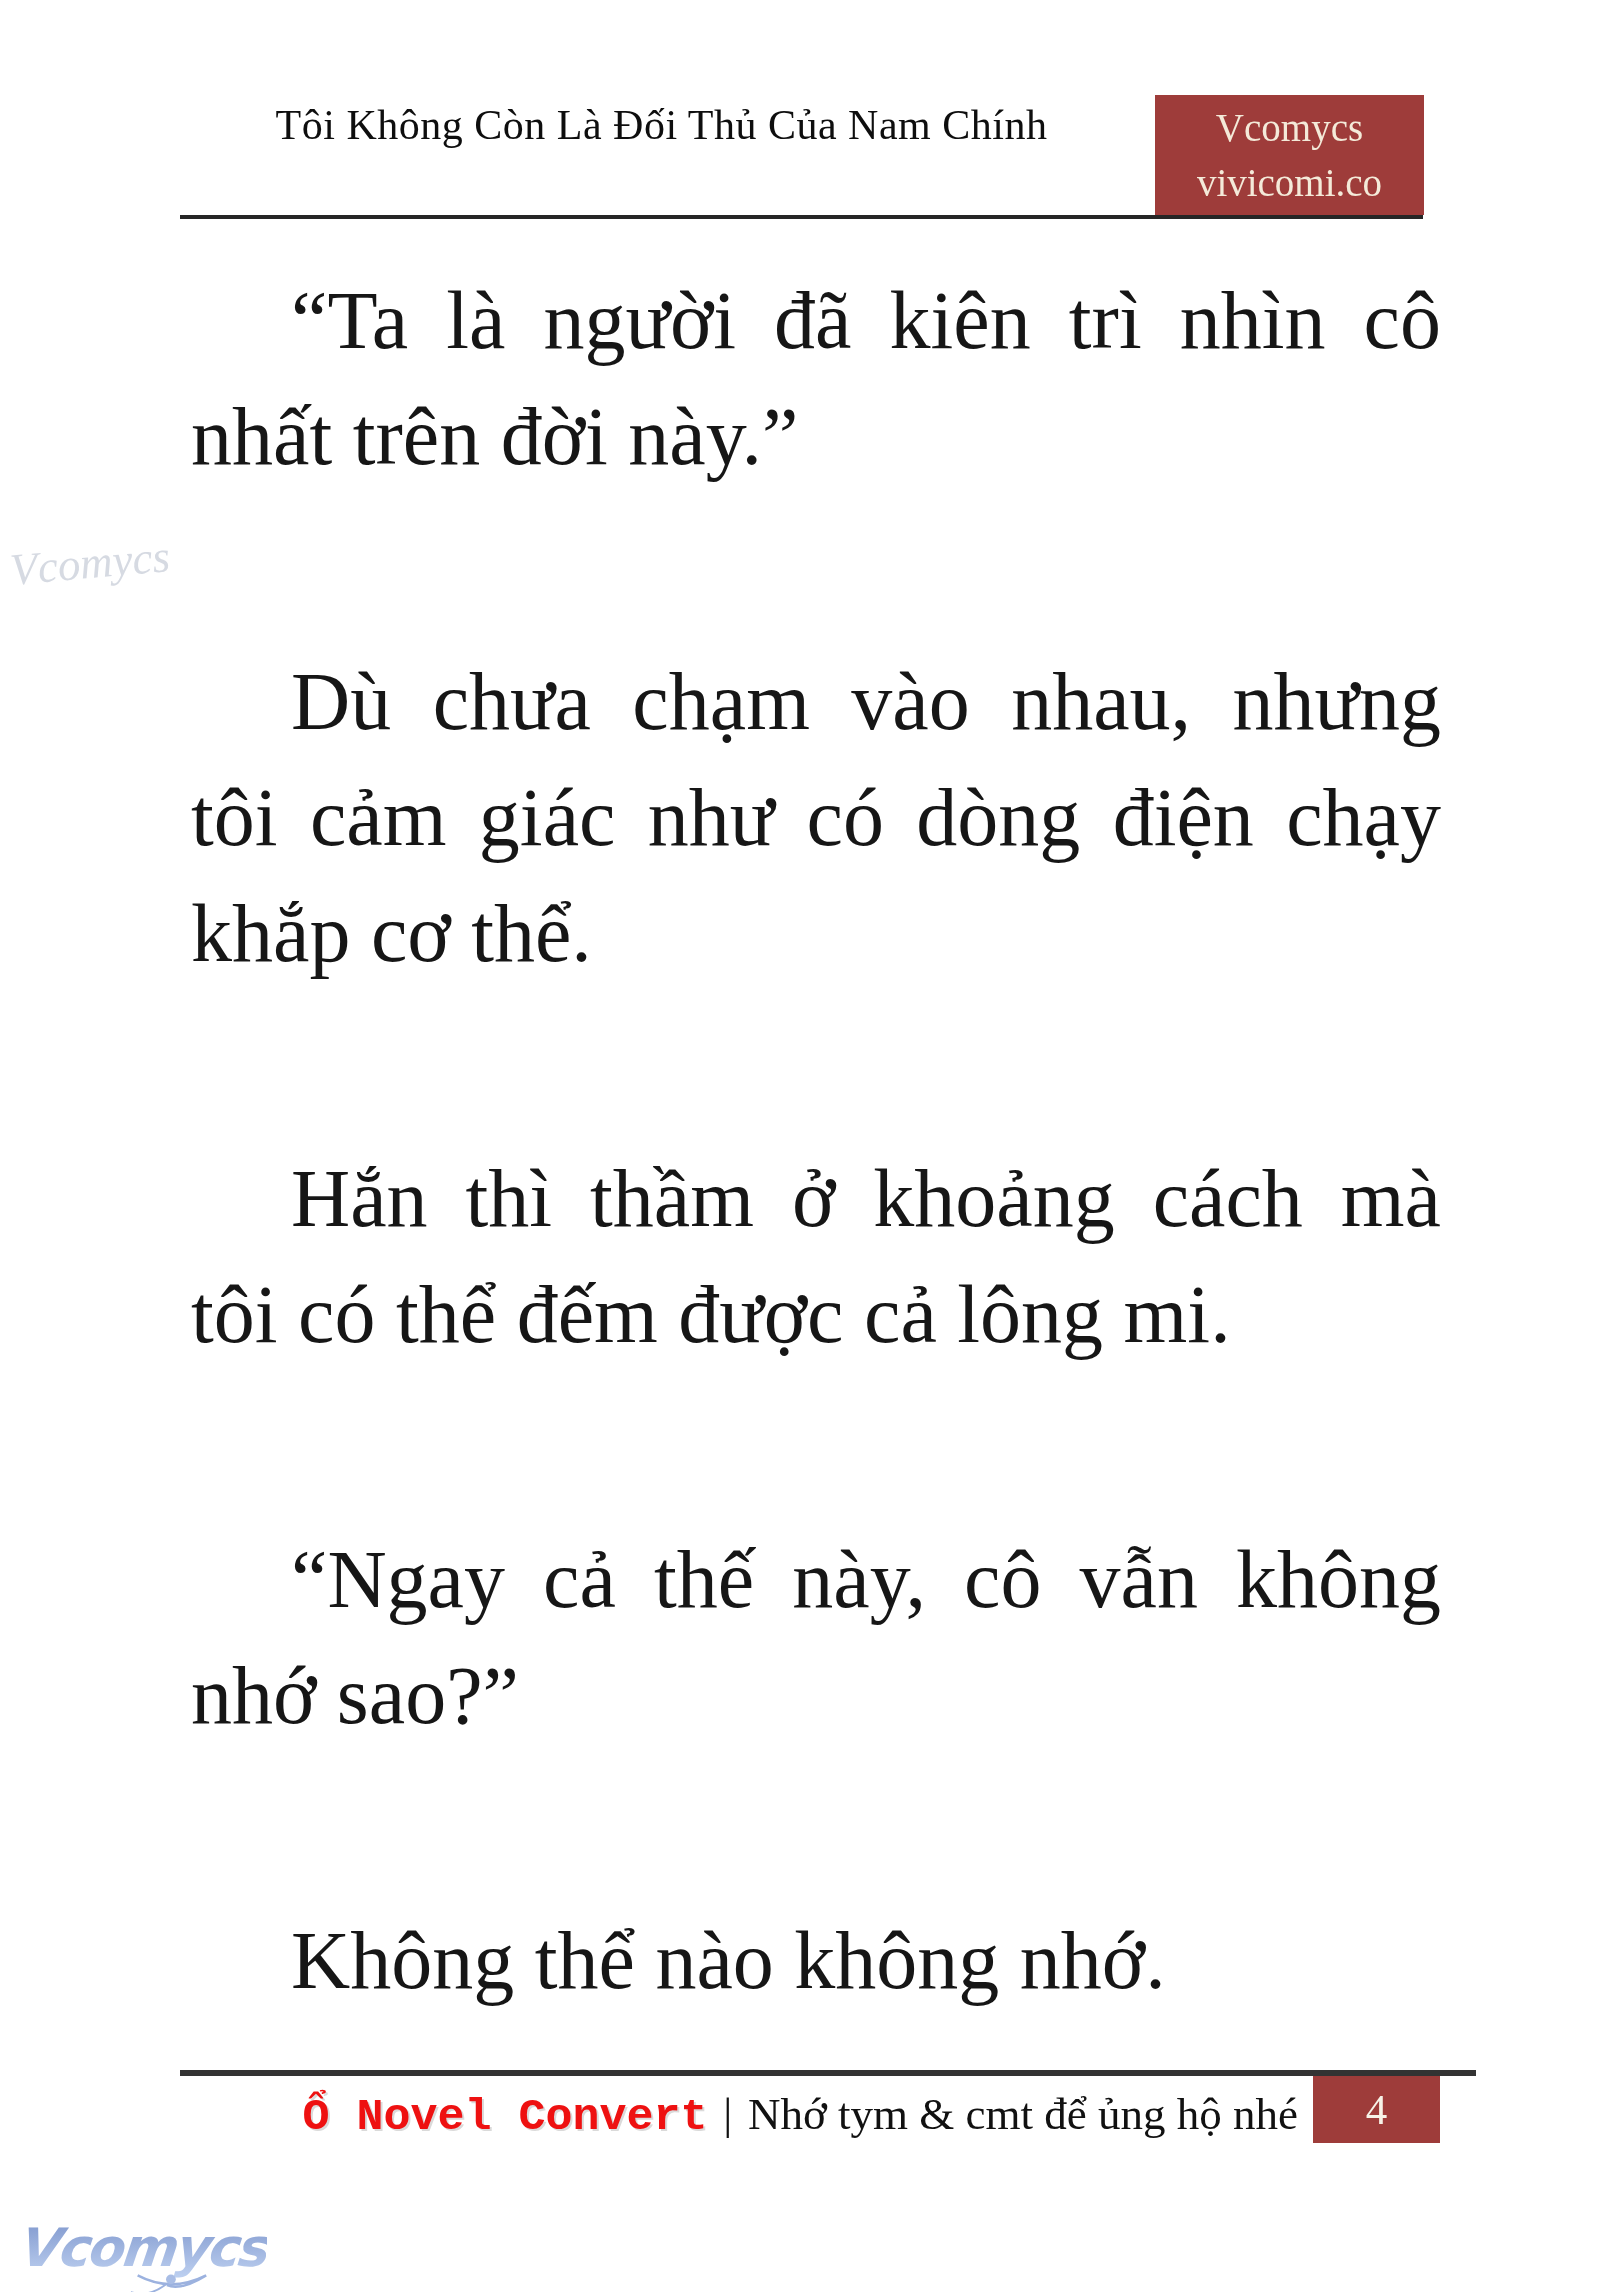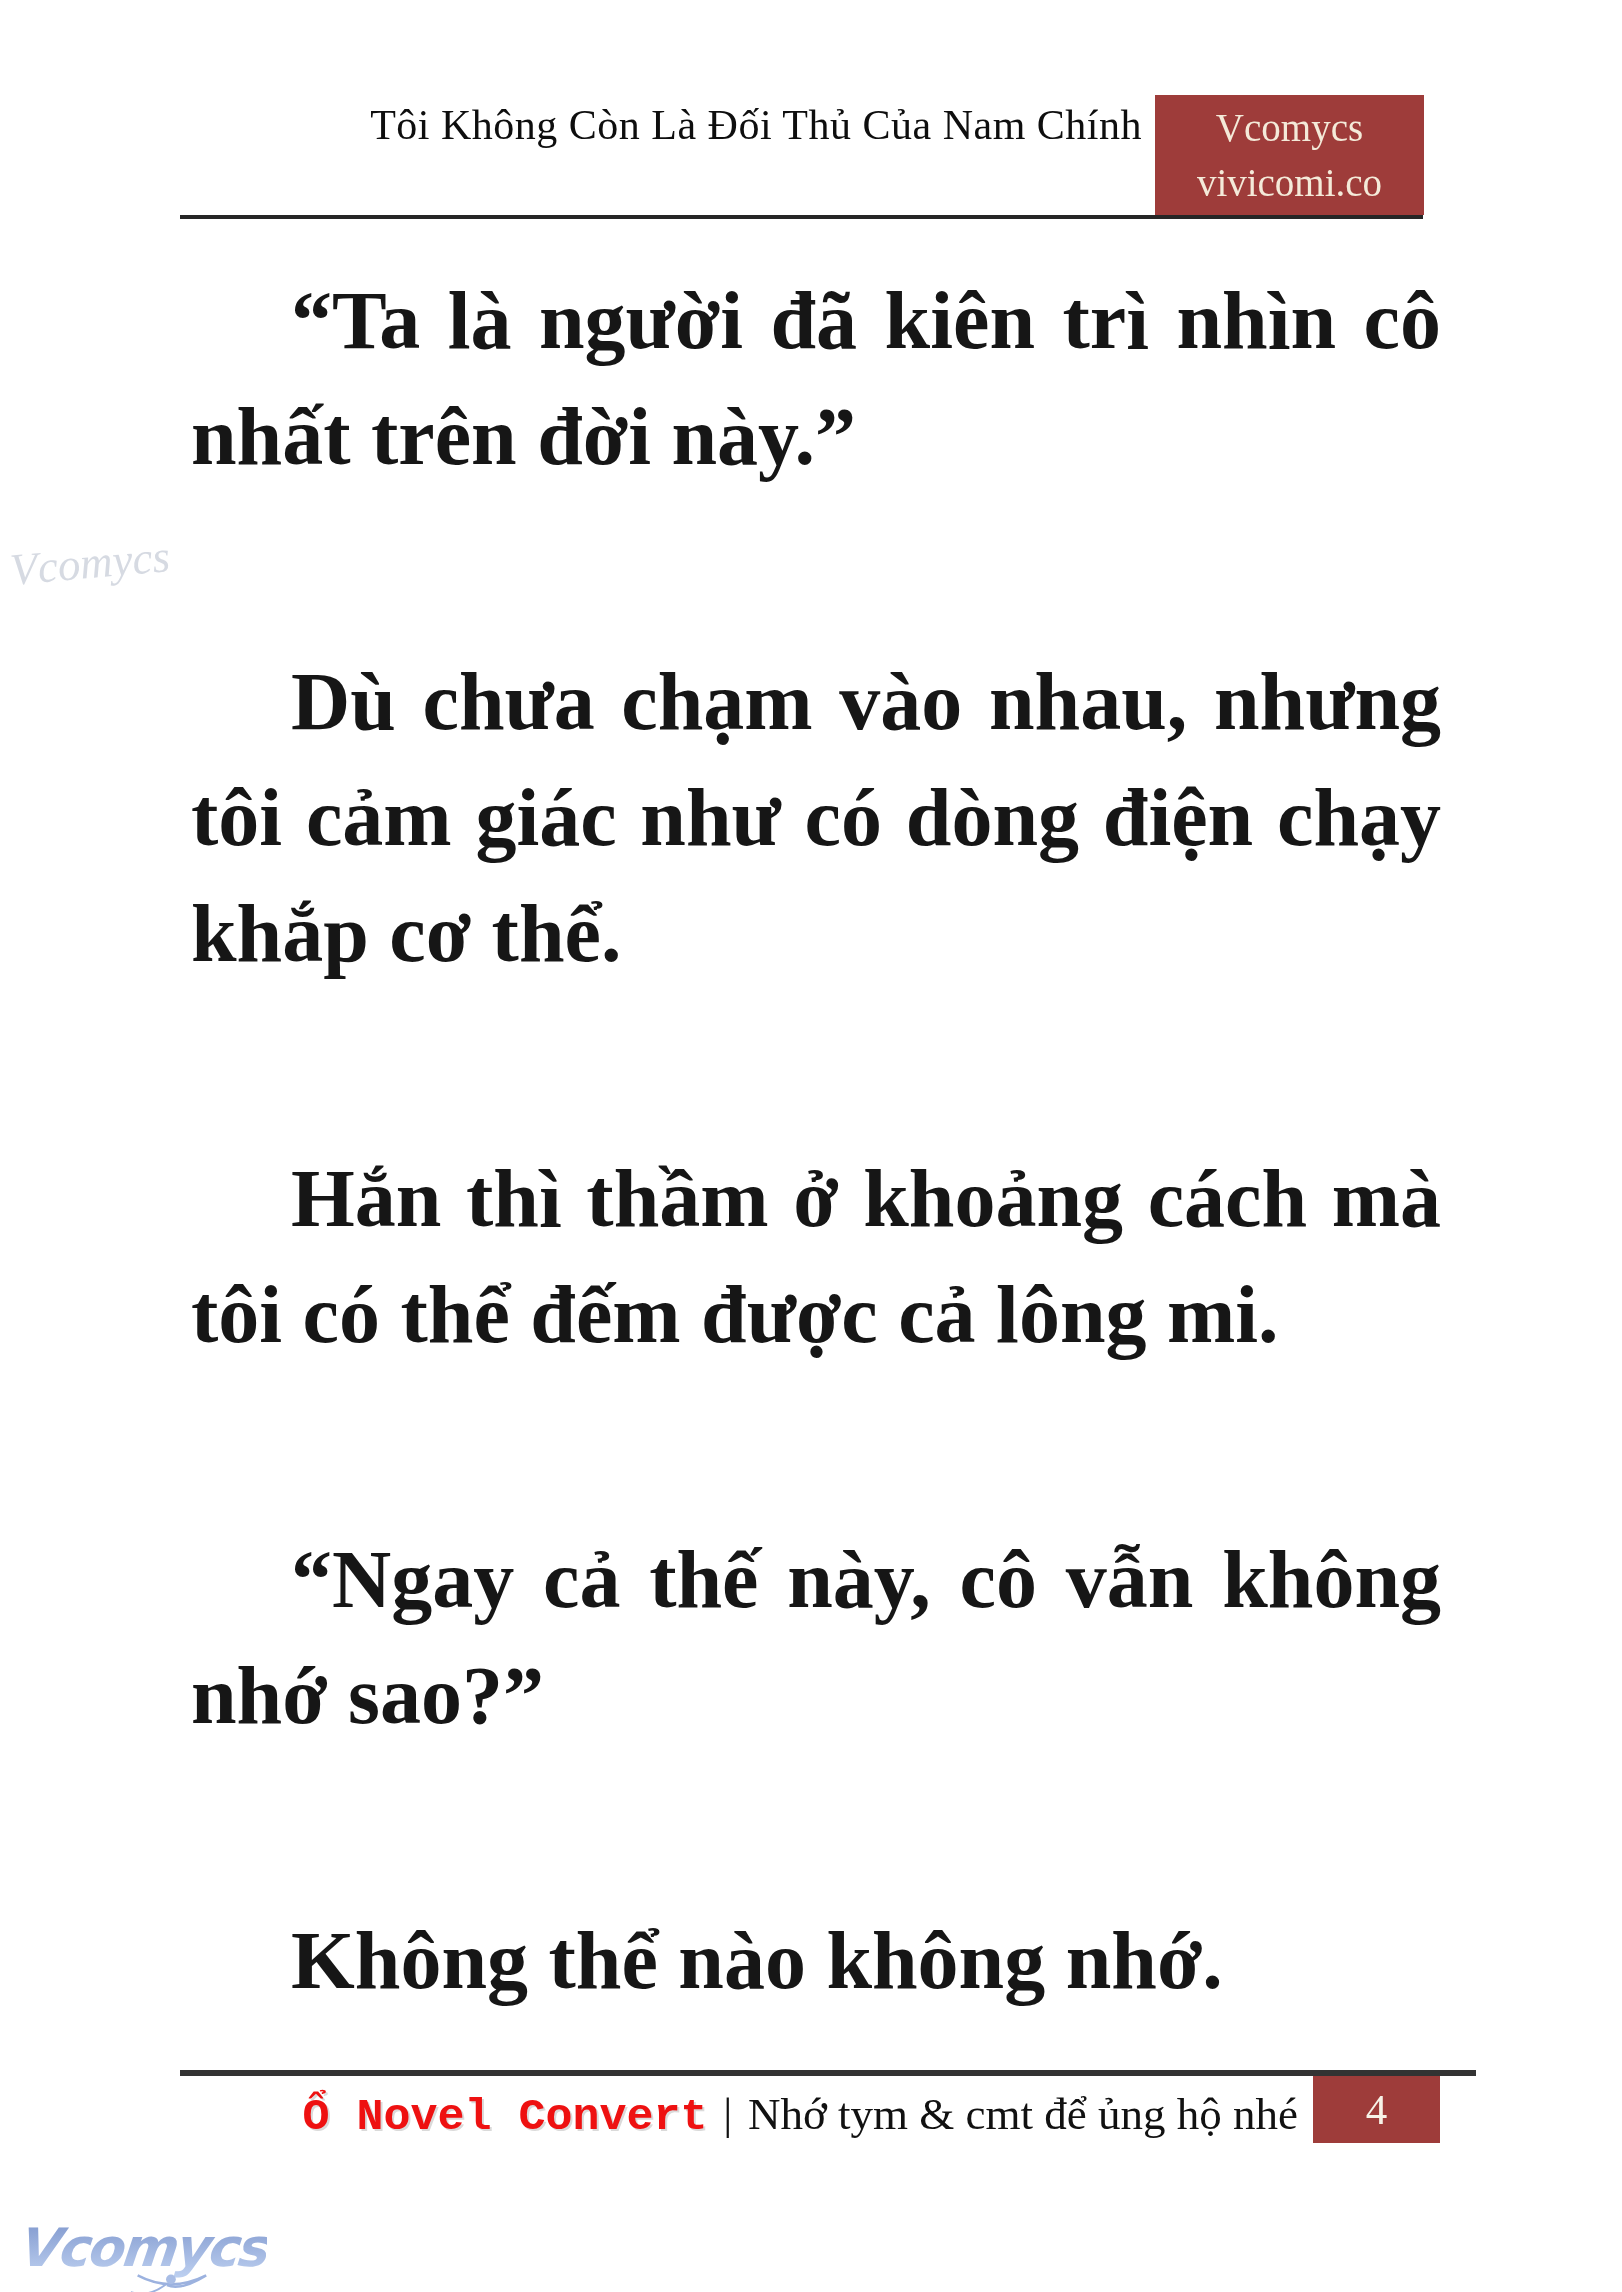--- a/index.html
+++ b/index.html
@@ -7,21 +7,21 @@
     position:relative;
     width:1622px;height:2293px;
     background:#ffffff;
     overflow:hidden;
     font-family:"Liberation Serif", serif;
   }
 
   
   .header-title{
     position:absolute;left:181px;top:98px;width:961px;
-    text-align:right;
+    text-align:center;
     font-size:42px;line-height:55px;color:#0e0e0e;
     letter-spacing:0.5px;
   }
   .header-badge{
     position:absolute;left:1155px;top:95px;width:269px;height:120px;
     background:#9e3c3a;
     color:#f4ead9;
     text-align:center;
     font-size:39px;line-height:55px;
     padding-top:4.9px;box-sizing:border-box;
@@ -35,21 +35,20 @@
   .body-text{
     position:absolute;left:191px;top:263px;width:1250px;
     color:#161616;
   }
   .body-text p{
     margin:0 0 149px 0;
     font-size:82px;line-height:116px;
     text-indent:100px;
     text-align:justify;
     text-align-last:left;
-    font-weight:bold;
   }
 
   
   .footer-rule{
     position:absolute;left:180px;top:2070px;width:1296px;height:5.9px;
     background:#333333;
   }
   .footer-line{
     position:absolute;left:181px;top:2084px;width:1117px;
     text-align:right;

